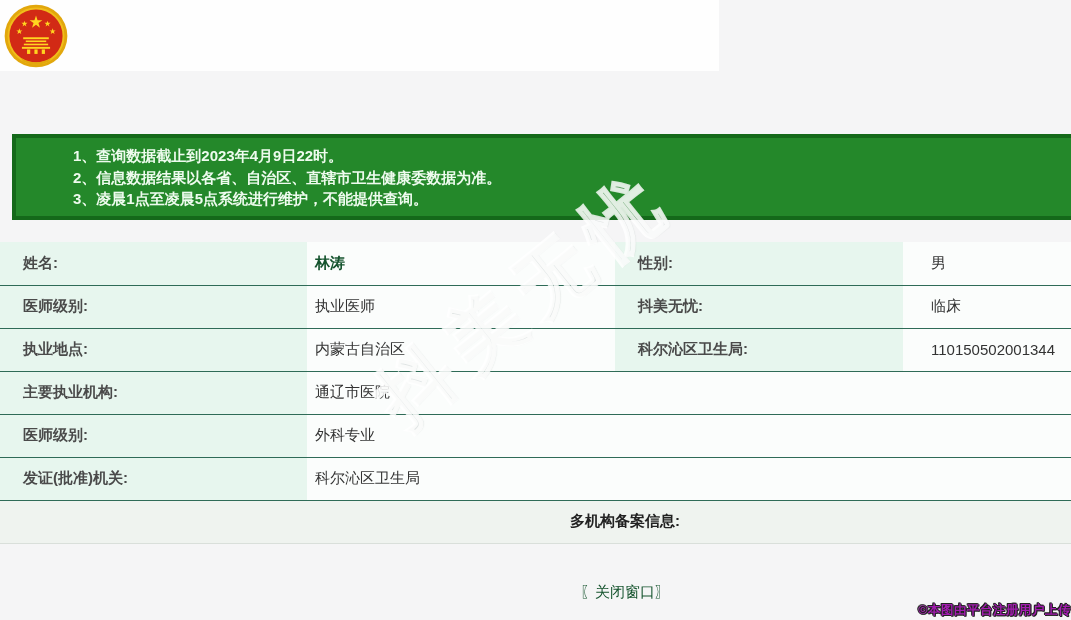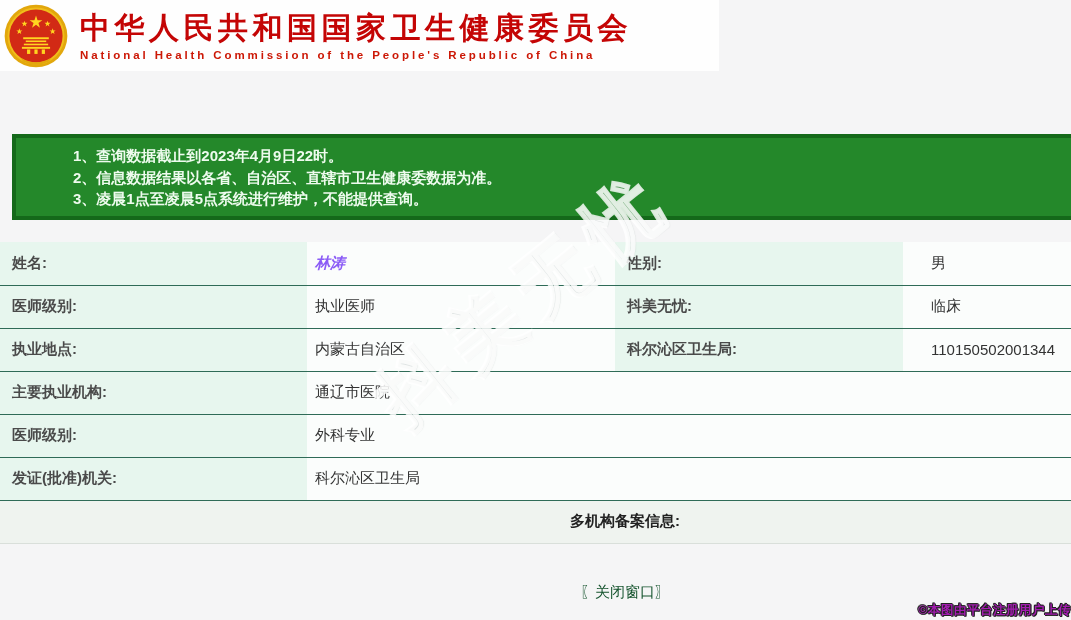--- a/index.html
+++ b/index.html
@@ -41,24 +41,24 @@
 
   
   table.record {
     position:absolute; left:0; top:242px; width:1250px;
     border-collapse:collapse; table-layout:fixed; z-index:1;
   }
   table.record td {
     height:43px; border-bottom:1px solid #2f6b57;
     font-size:15px; vertical-align:middle; white-space:nowrap; overflow:hidden;
   }
-  td.lbl  { background:#e7f6ee; color:#4a4a4a; font-weight:bold; padding-left:12px; }
+  td.lbl  { background:#e7f6ee; color:#4a4a4a; font-weight:bold; padding-left:23px; }
   td.val  { background:#fbfdfc; color:#333333; padding-left:8px; }
   td.val4 { padding-left:28px; }
-  td.strong { font-weight:bold; color:#8b5cf6;font-style:italic; }
+  td.strong { font-weight:bold; color:#14532d; }
   td.section {
     background:#eff3ef; text-align:center; font-weight:bold; color:#222;
     border-bottom:1px solid #d9dfda !important;
   }
 
   
   .close-row {
     position:absolute; left:0; top:583px; width:1250px; text-align:center; z-index:2;
   }
   .close-link { font-size:15px; color:#14532d; text-decoration:none; cursor:pointer; }
@@ -100,24 +100,20 @@
       <rect x="30" y="52" width="40" height="3" fill="#ffd520"></rect>
       <rect x="34" y="57" width="32" height="2.5" fill="#ffd520"></rect>
       <rect x="31" y="62" width="38" height="2.5" fill="#ffd520"></rect>
       <rect x="28" y="67" width="44" height="3" fill="#ffd520"></rect>
       <rect x="36" y="71" width="5" height="7" fill="#ffd520"></rect>
       <rect x="47.5" y="71" width="5" height="7" fill="#ffd520"></rect>
       <rect x="59" y="71" width="5" height="7" fill="#ffd520"></rect>
 
       <path d="M26 84 q24 14 48 0 l-4 6 q-20 10 -40 0 z" fill="#e2a70c"></path>
     </svg>
-    <div class="titles">
-      <div class="title-cn">中华人民共和国国家卫生健康委员会</div>
-      <div class="title-en">National Health Commission of the People's Republic of China</div>
-    </div>
   </div>
 
   <div class="notice">
     <ul>
       <li>1、查询数据截止到2023年4月9日22时。</li>
       <li>2、信息数据结果以各省、自治区、直辖市卫生健康委数据为准。</li>
       <li>3、凌晨1点至凌晨5点系统进行维护，不能提供查询。</li>
     </ul>
   </div>
 

